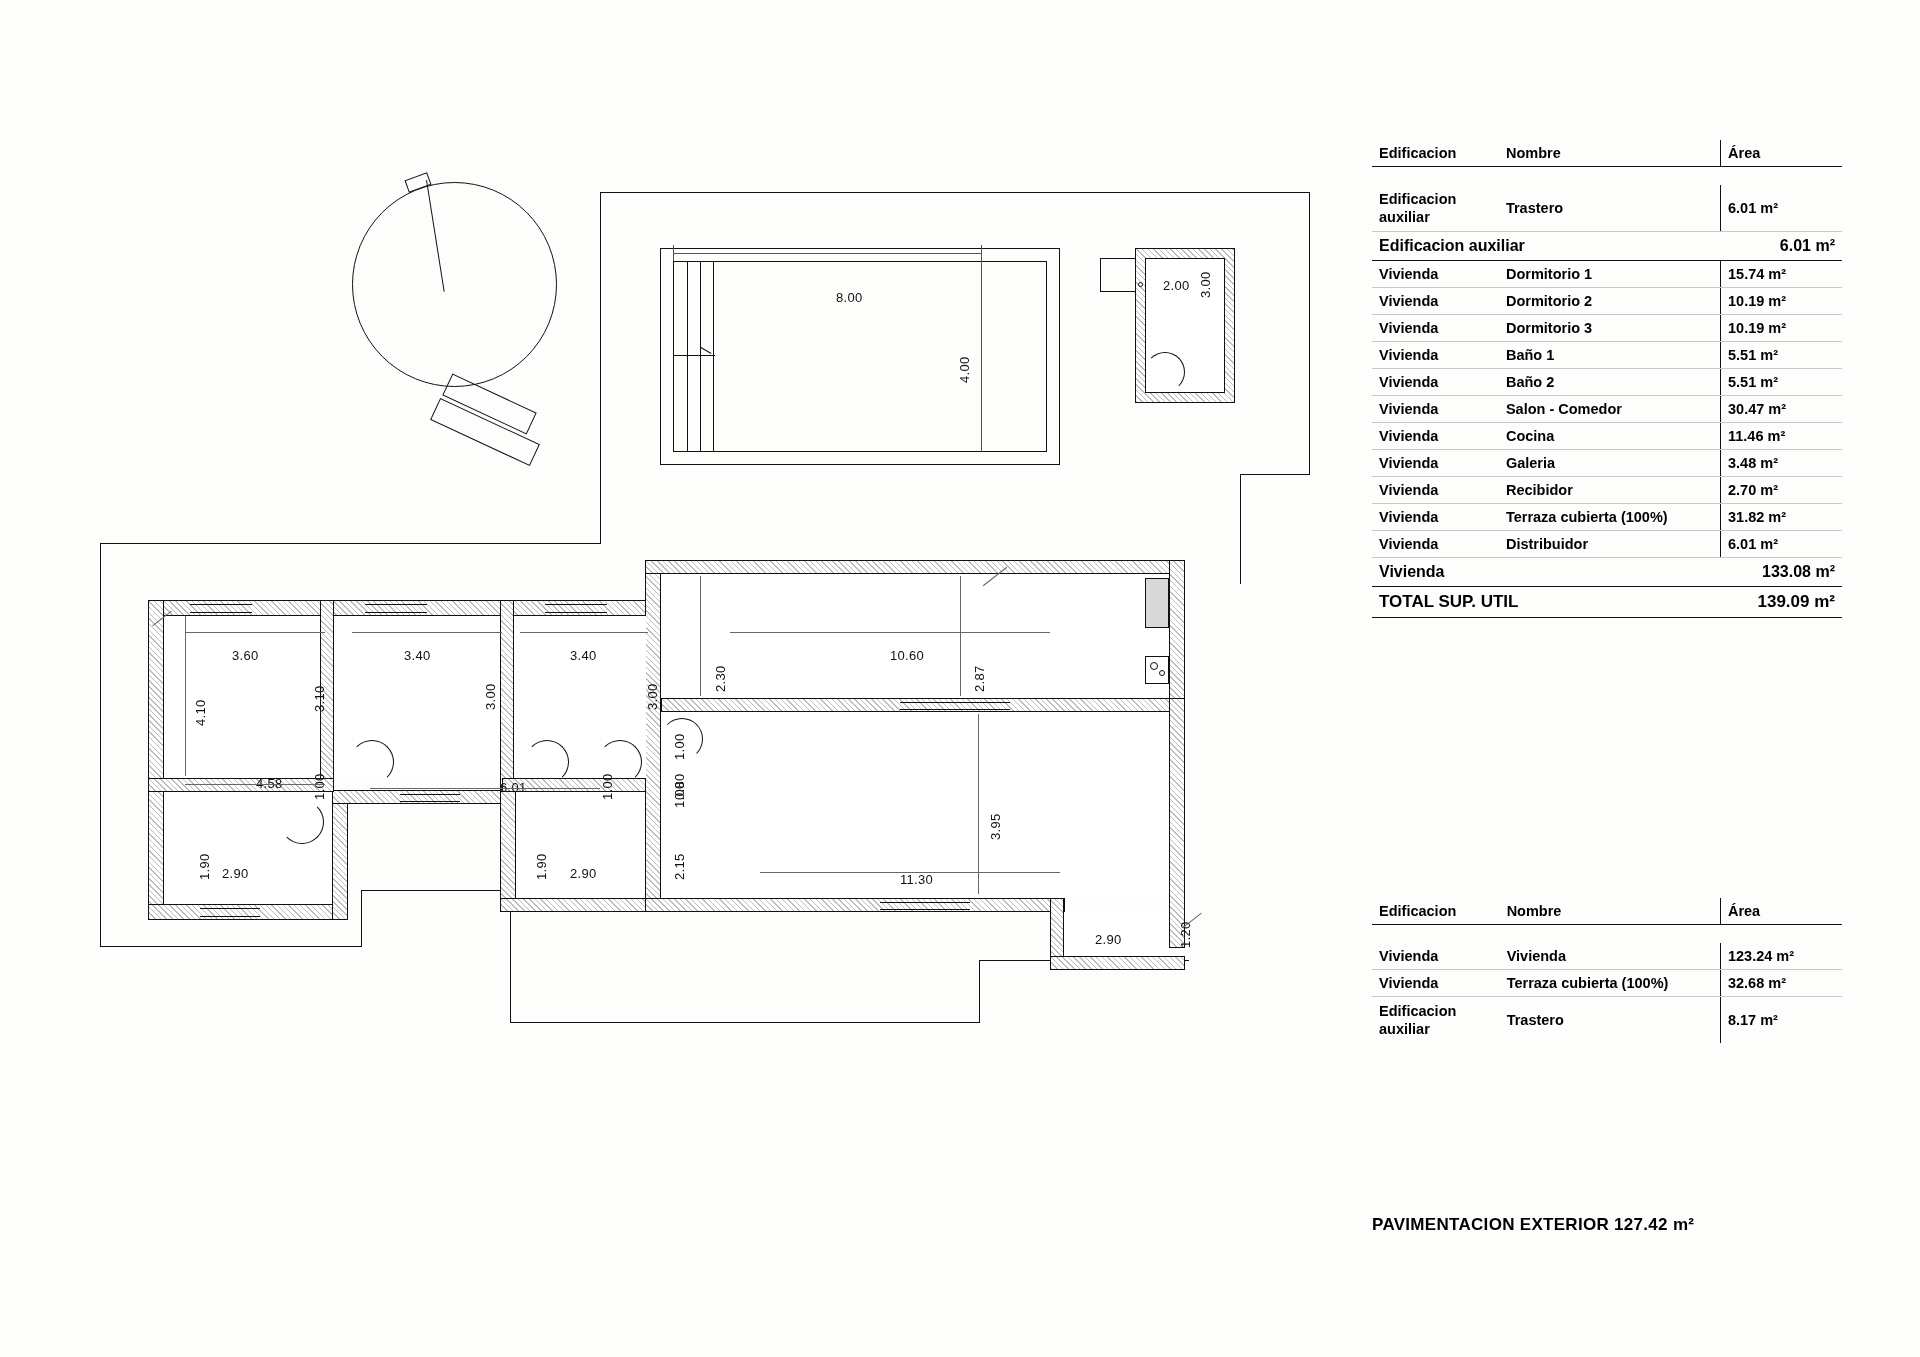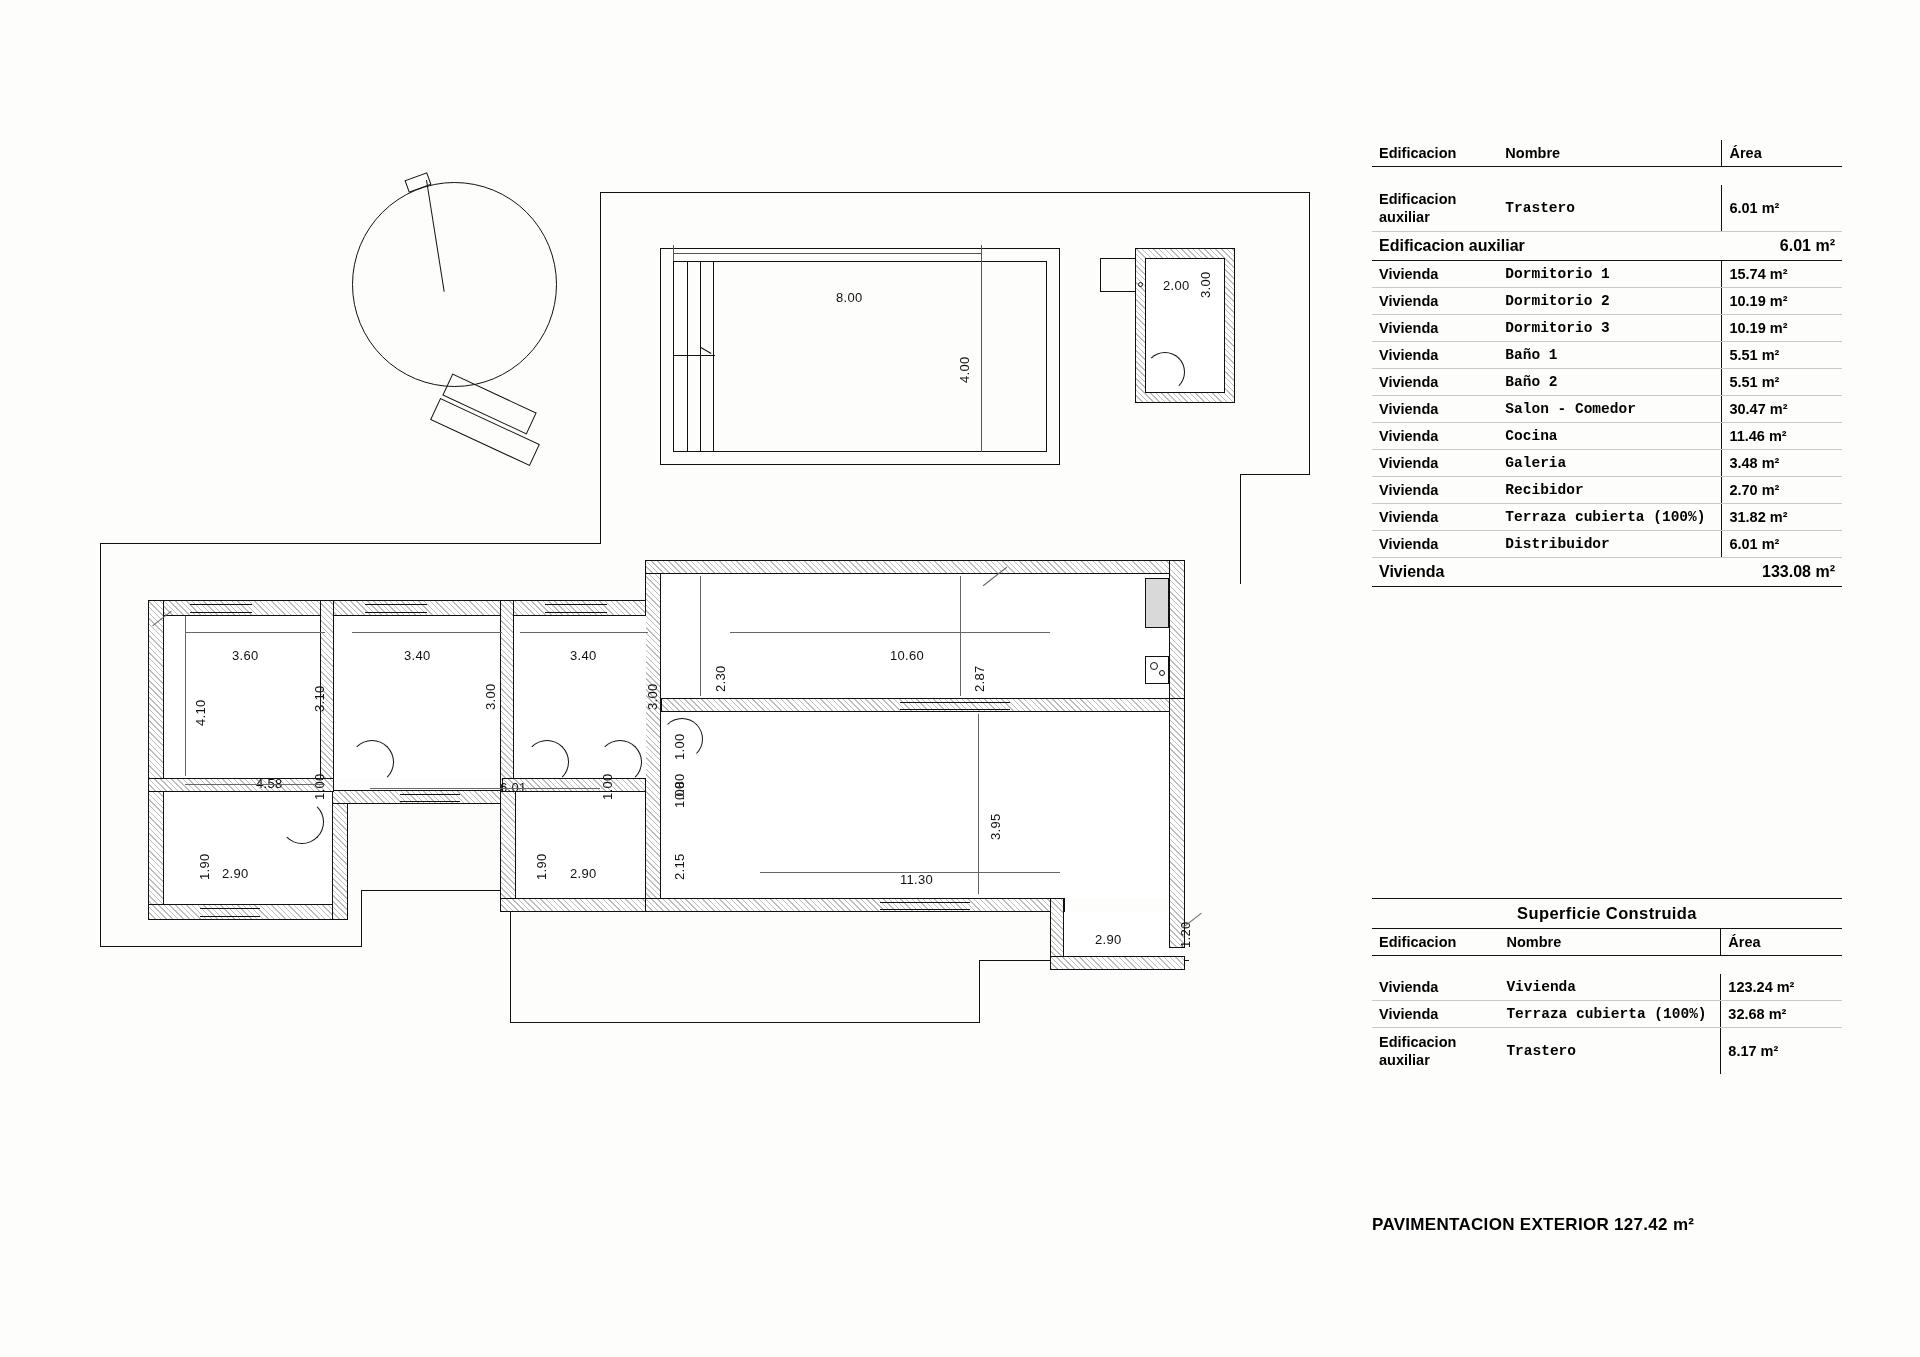--- a/index.html
+++ b/index.html
@@ -107,21 +107,21 @@
     padding-bottom: 6px;
     padding-top: 6px;
   }
   .col-edif { width: 120px; font-weight: bold; }
   .col-nombre { width: 232px; }
   .col-area { width: 118px; }
   .cell-sep-left { border-left: 1.1px solid #111; }
   .row-line td { border-bottom: 1px solid #c9c9c9; }
   .row-body td { font-size: 14.5px; }
   .row-body .col-edif { font-weight: bold; }
-  .row-body .col-nombre { font-weight: bold; font-family: Liberation Mono, monospace; }
+  .row-body .col-nombre { font-weight: bold; }
   .row-body .col-area { font-weight: bold; }
   .sum-row td {
     font-weight: bold;
     font-size: 16px;
     border-top: 1.1px solid #111;
     border-bottom: 1.1px solid #111;
     padding-top: 7px; padding-bottom: 7px;
   }
   .total-row td {
     font-weight: bold;
@@ -374,30 +374,31 @@
       <tr class="row-body row-line">
         <td class="col-edif">Vivienda</td>
         <td class="col-nombre">Distribuidor</td>
         <td class="col-area cell-sep-left">6.01 m²</td>
       </tr>
 
       <tr class="sum-row">
         <td colspan="2">Vivienda</td>
         <td class="col-area area-right">133.08 m²</td>
       </tr>
+      <tr class="total-row">
+        <td colspan="2" style="font-size:17px;">TOTAL SUP. UTIL</td>
+        <td class="col-area area-right">139.09 m²</td>
+      </tr>
     </tbody>
       </table>
   </div>
 
   <div class="table-block" style="left:1372px; top:898px;">
     <table class="surf">
       <tbody>
-          <tr>
-        <td class="tbl-title tbl-top-border" colspan="3">Superficie Construida</td>
-      </tr>
       <tr class="hdr">
         <td class="col-edif">Edificacion</td>
         <td class="col-nombre">Nombre</td>
         <td class="col-area cell-sep-left">Área</td>
       </tr>
       <tr style="height:18px;">
             <td colspan="3"></td>
           </tr>
 
       <tr class="row-body row-line">

